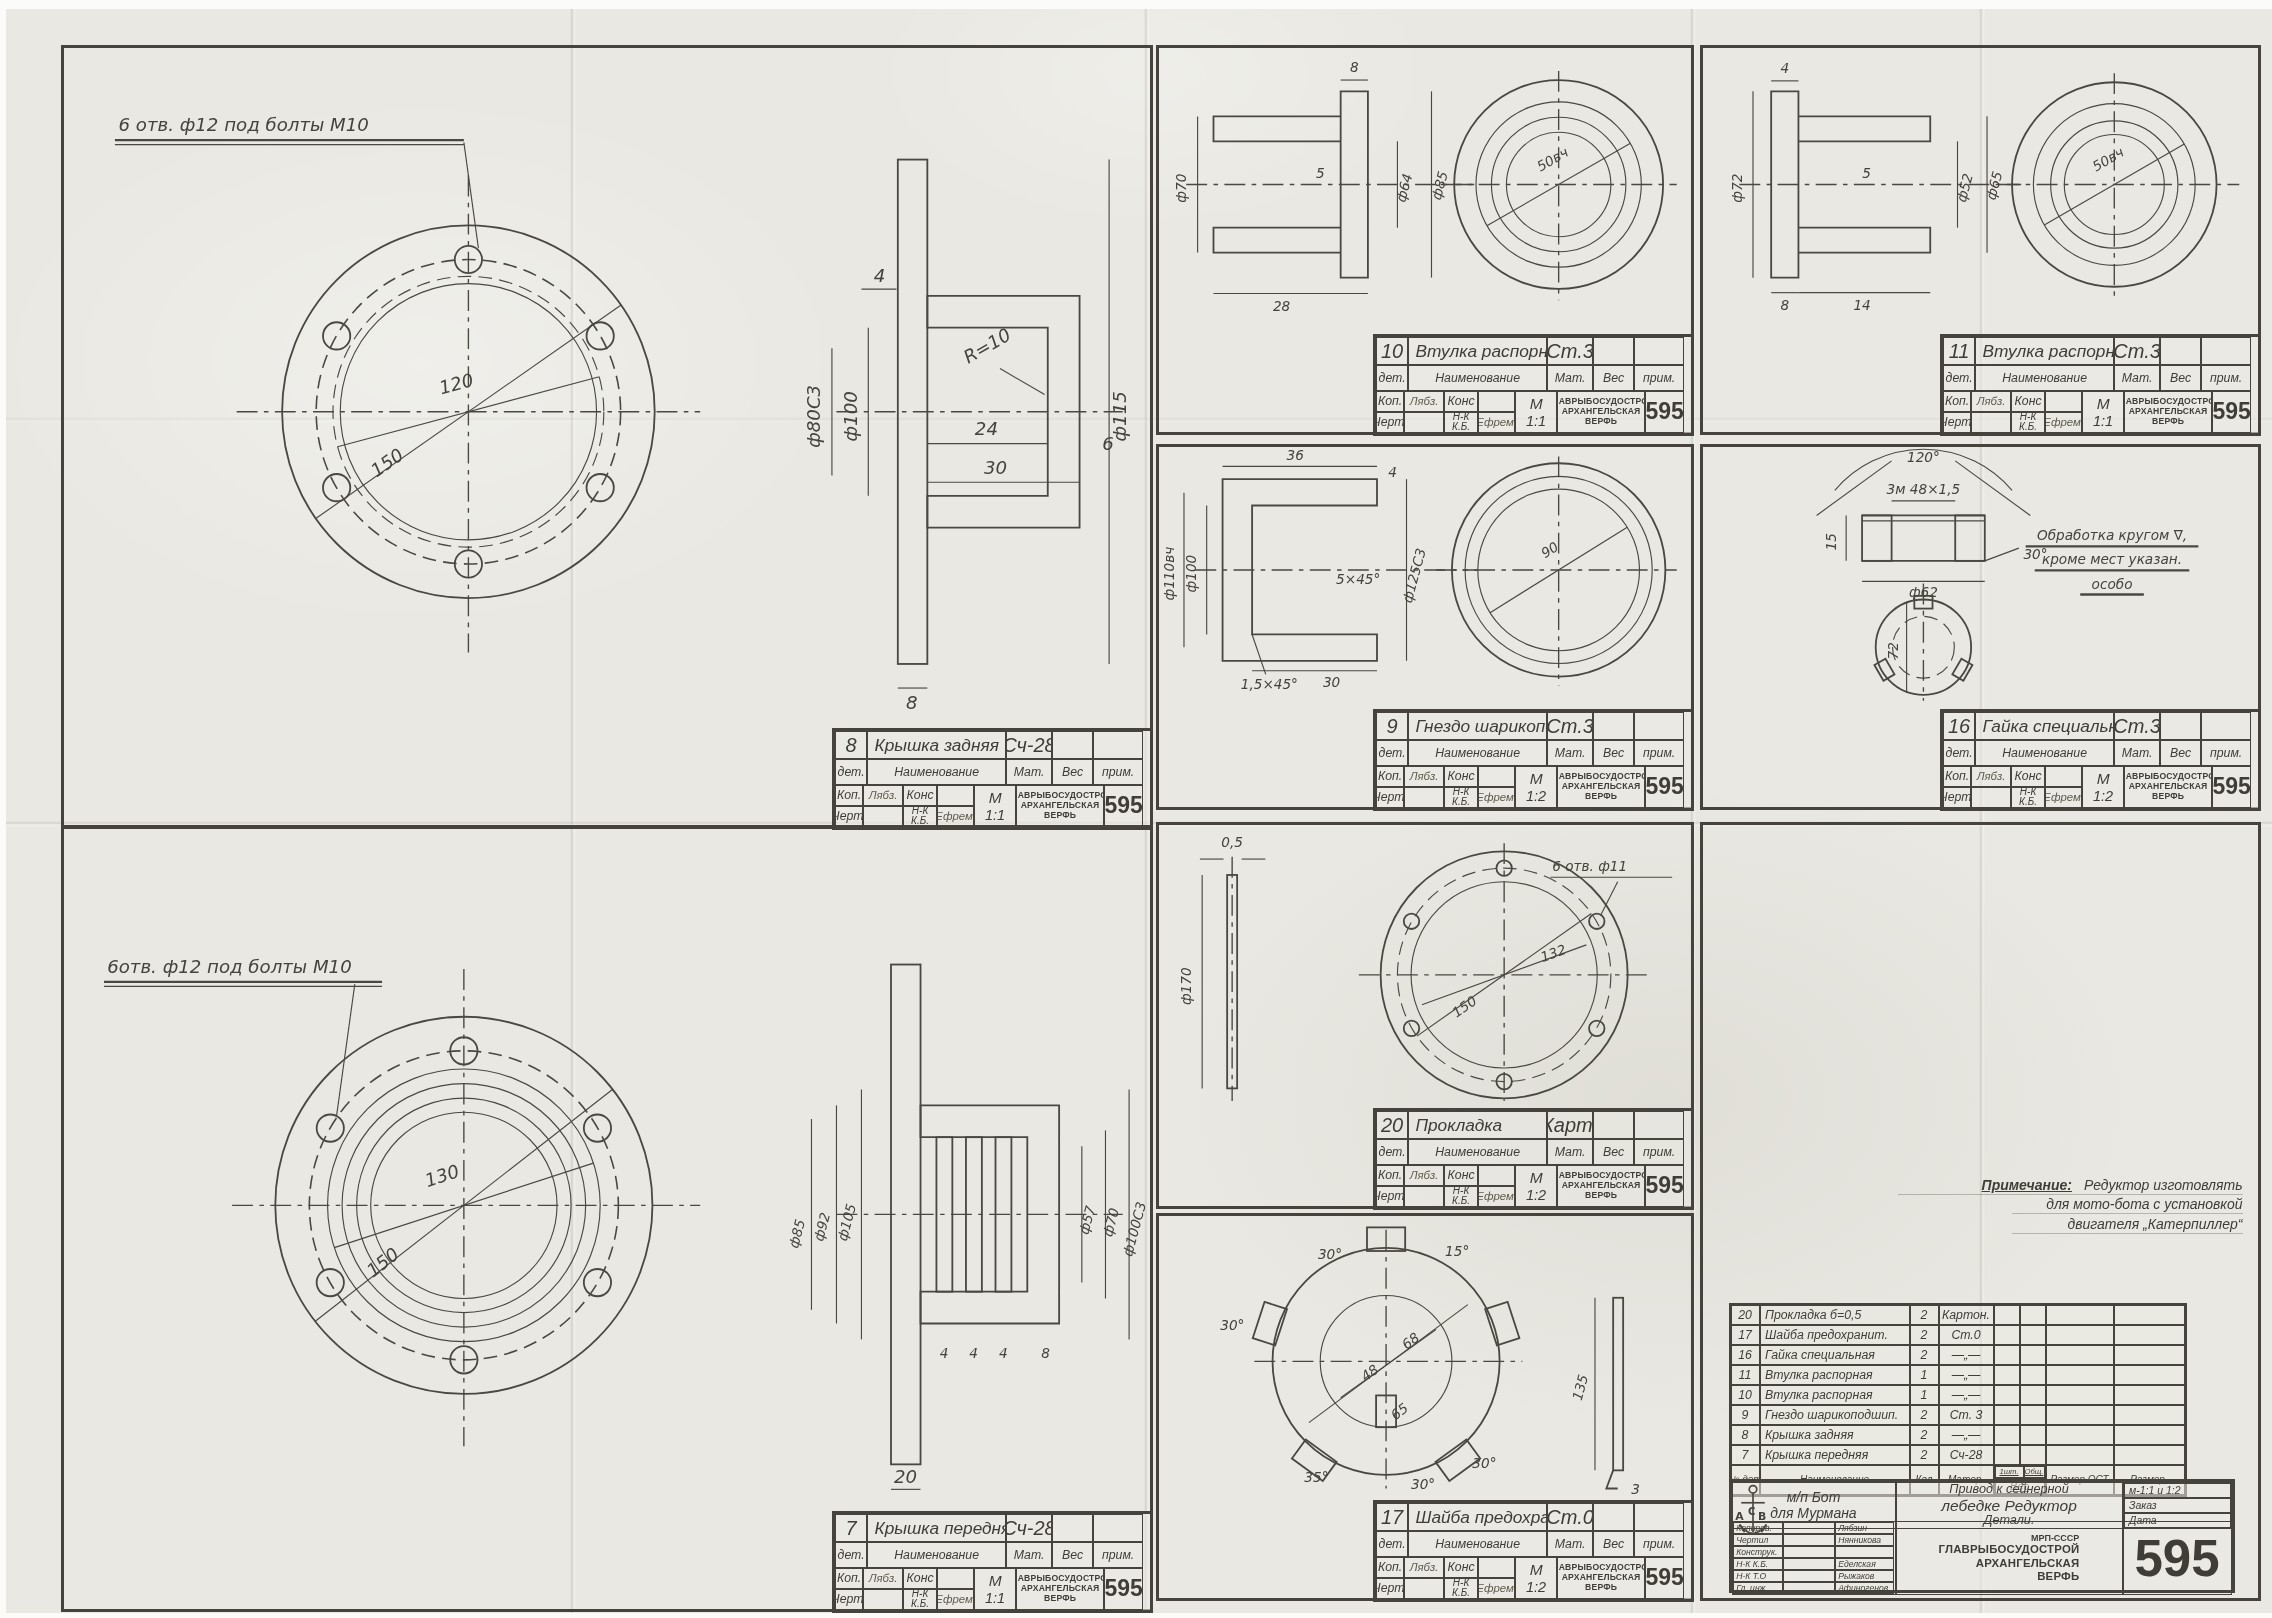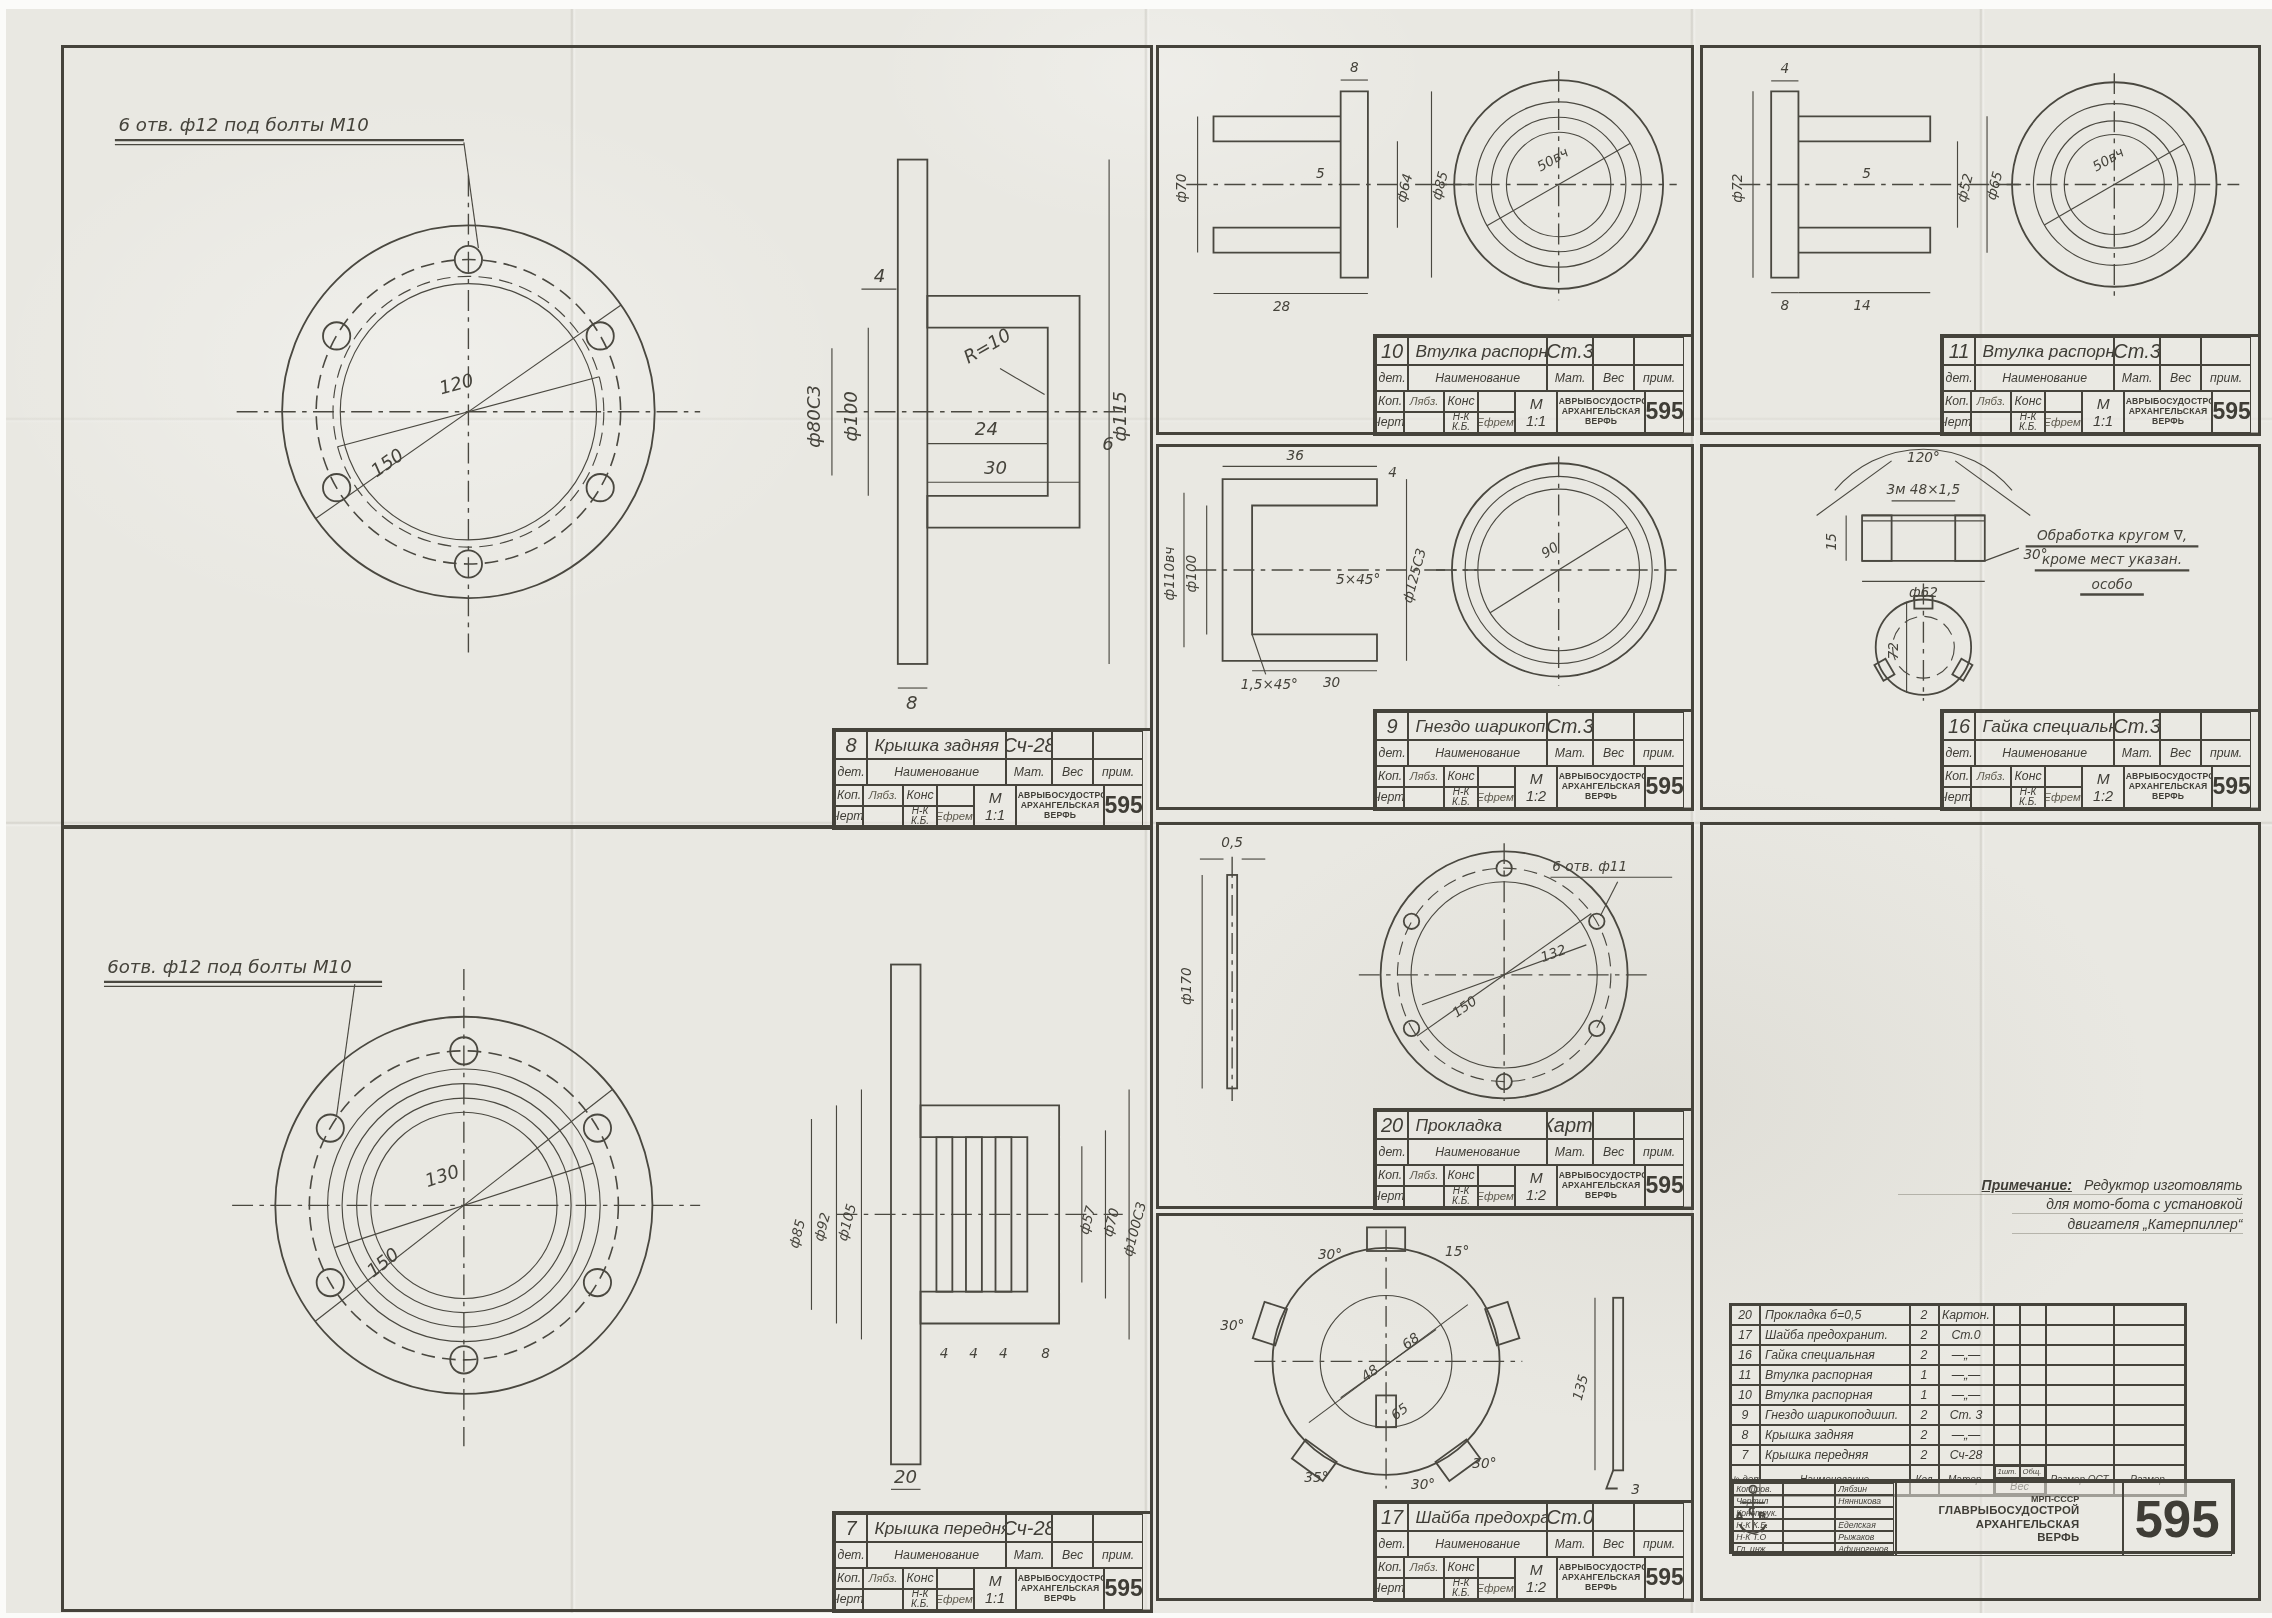--- a/index.html
+++ b/index.html
@@ -45,21 +45,21 @@
   
   .bignote{position:absolute;left:195px;top:350px;width:345px;font-style:italic;font-size:14px;text-align:right;}
   .nrow{border-bottom:0.9px solid rgba(90,86,72,.35);padding:1.8px 0 0.9px 0;}
   .nrow.ind{margin-left:114px;}
   .nlabel{text-decoration:underline;font-weight:bold;margin-right:8.2px;}
   .parts{position:absolute;left:26px;top:478px;display:grid;border:2.7px solid #45433b;
     grid-template-columns:29px 150px 29px 55px 26px 26px 68px 71px;background:rgba(235,234,228,.4);}
   .pc{border:1.1px solid #45433b;font-style:italic;font-size:12.3px;display:flex;align-items:center;justify-content:center;height:18px;overflow:hidden;white-space:nowrap;}
   .pc.nm{justify-content:flex-start;padding-left:4.5px;}
   .pc.hd{font-size:10px;height:28px;text-align:center;line-height:1.05;}
-  .veswrap{border:1.1px solid #45433b;display:grid;grid-template-rows:11.8px 16.4px;grid-template-columns:1fr 1fr;grid-column:span 2;font-style:italic;}
+  .veswrap{border:1.1px solid #45433b;display:grid;grid-template-rows:11.8px 16.4px;grid-template-columns:1fr;grid-column:span 2;font-style:italic;text-decoration:underline;}
   .veswrap div{border:0.7px solid #45433b;display:flex;align-items:center;justify-content:center;font-size:7.7px;}
   .veswrap .vs{grid-column:span 2;font-size:11px;}
   .mtb{position:absolute;left:26px;top:654px;width:500px;border:3.2px solid #45433b;background:rgba(235,234,228,.55);}
   .mrowA{display:grid;grid-template-columns:164px 227px 109px;height:39px;}
   .mrowB{display:grid;grid-template-columns:164px 227px 109px;height:69px;}
   .proj,.asm{border:1.4px solid #45433b;font-style:italic;text-align:center;display:flex;flex-direction:column;justify-content:center;}
   .proj div{font-size:14px;}
   .asm div{font-size:12.7px;line-height:1.1;}
   .asm .big{font-size:15.5px;}
   .info{border:1.4px solid #45433b;display:grid;grid-template-rows:1fr 1fr 1fr;}
@@ -803,20 +803,36 @@
         <div class="veswrap">
           <div>1шт.</div>
           <div>Общ.</div>
           <div class="vs">Вес</div>
         </div>
         <div class="pc hd">Размер ОСТ</div>
         <div class="pc hd">Размер.</div>
       </div>
 
     <div class="mtb">
+      <div class="mrowA">
+        <div class="proj">
+          <div>м/п Бот</div>
+          <div>для Мурмана</div>
+        </div>
+        <div class="asm">
+          <div>Привод к сейнерной</div>
+          <div class="big">лебедке  Редуктор</div>
+          <div>Детали.</div>
+        </div>
+        <div class="info">
+          <div>м-1:1 и 1:2</div>
+          <div>Заказ</div>
+          <div>Дата</div>
+        </div>
+      </div>
       <div class="mrowB">
         <div class="roles" id="rolesBox">
             <div class="rrow">
               <div>Копиров.</div>
               <div></div>
               <div>Лябзин</div>
             </div>
             <div class="rrow">
               <div>Чертил</div>
               <div></div>

